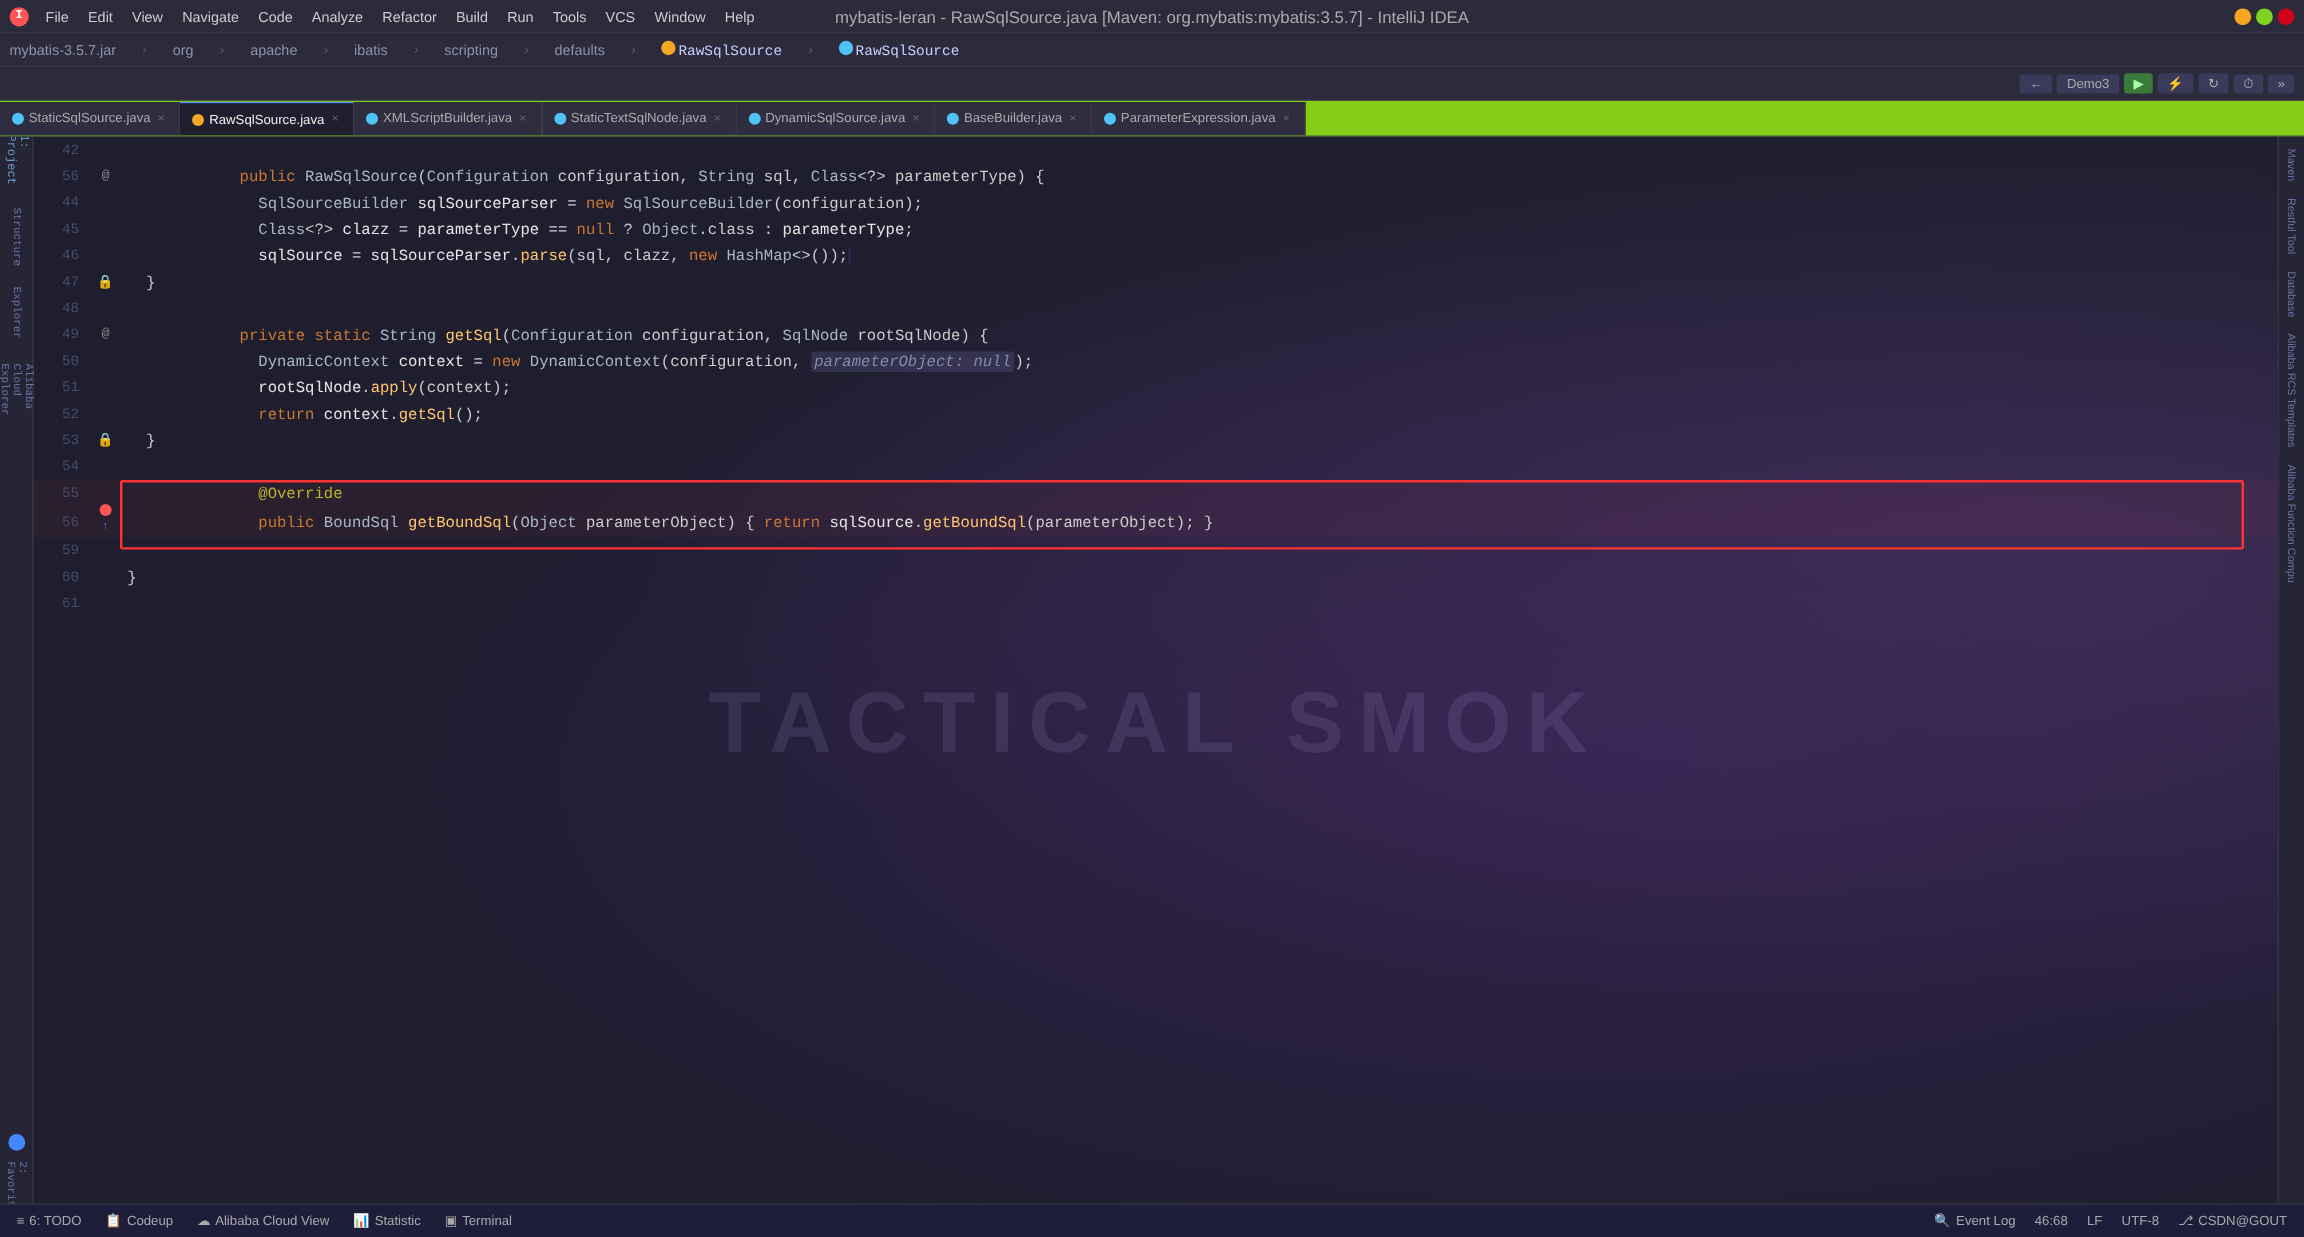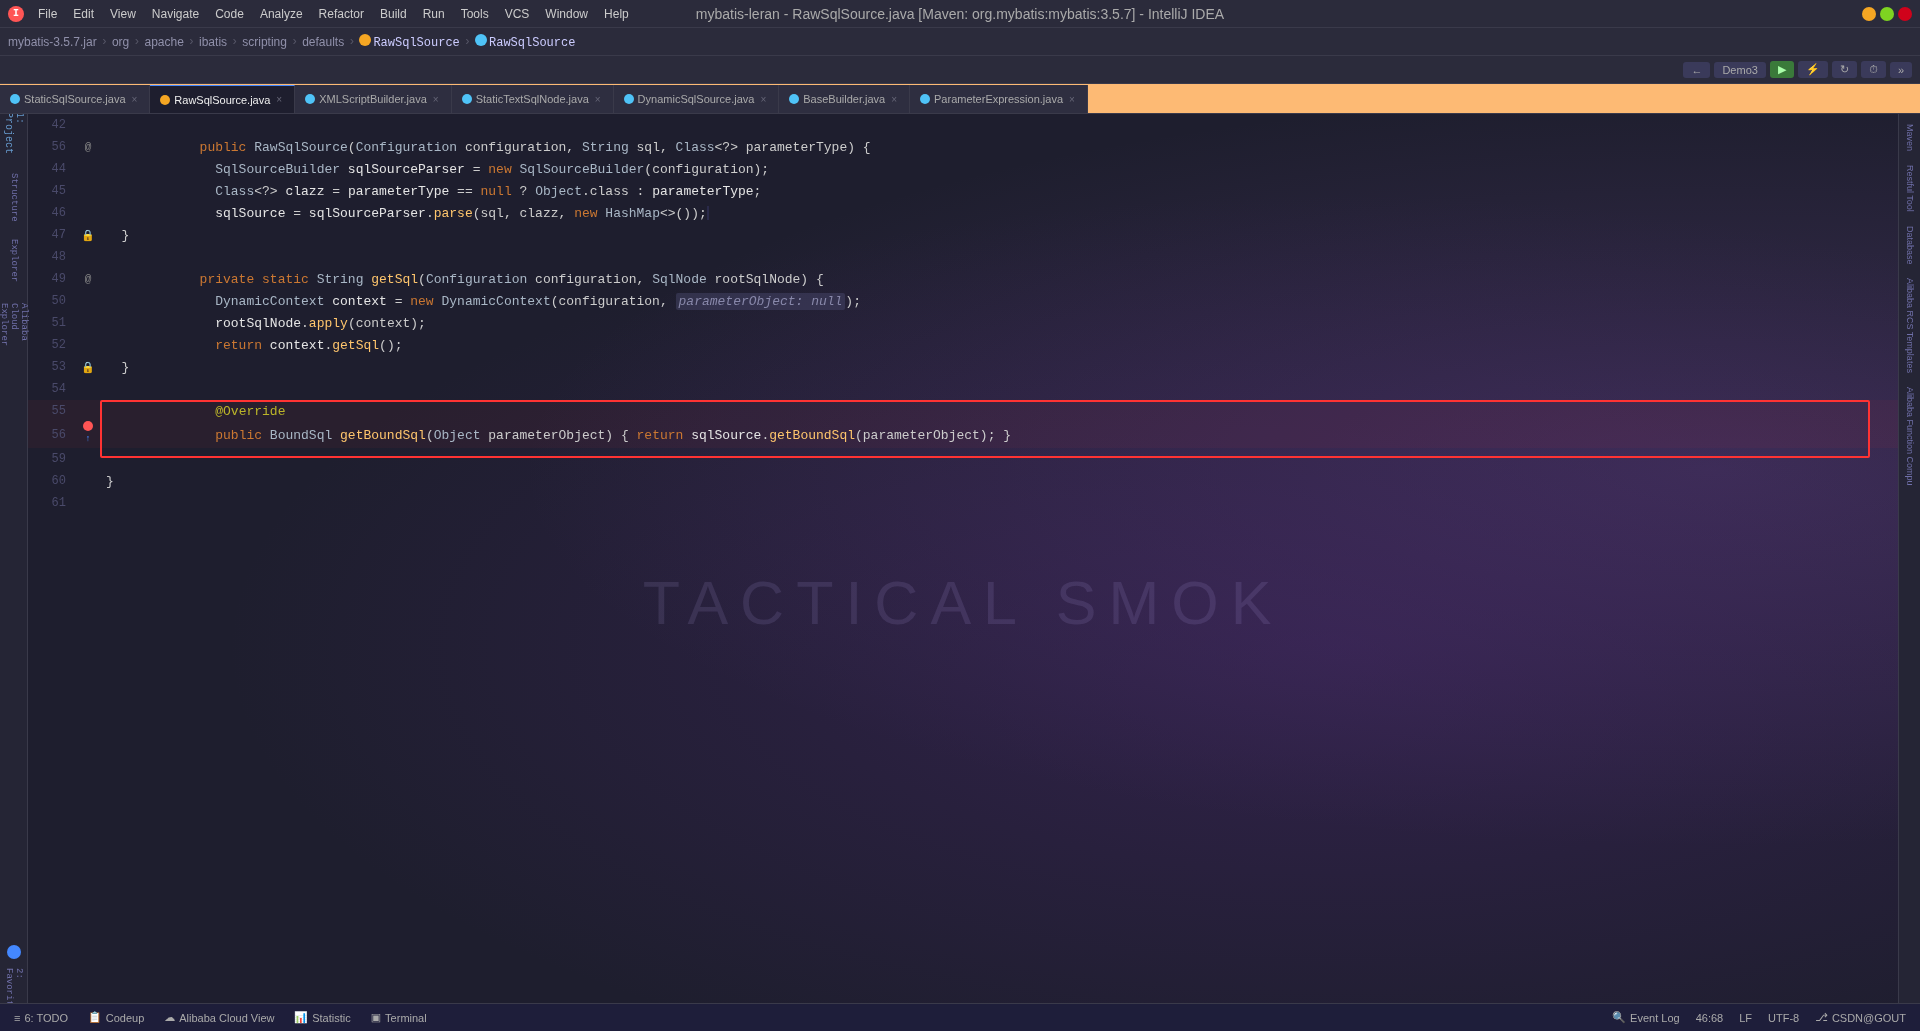--- a/index.html
+++ b/index.html
@@ -78,21 +78,21 @@
     .win-btn-close { background: #d0021b; }
 
     
     #breadcrumb-bar {
       height: 28px;
       background: #2b2b3b;
       display: flex;
       align-items: center;
       padding: 0 8px;
       border-bottom: 1px solid #3a3a4a;
-      gap: 4px;
+      gap: 20px;
       position: relative;
       z-index: 10;
     }
     .breadcrumb-item {
       color: #9090aa;
       font-size: 12px;
       font-family: -apple-system, sans-serif;
     }
     .breadcrumb-sep {
       color: #555566;
@@ -130,21 +130,21 @@
       font-family: -apple-system, sans-serif;
       padding: 2px 8px;
       cursor: pointer;
       background: #3a3a5a;
       border-radius: 3px;
     }
 
     
     #tabs-bar {
       height: 30px;
-      background: #fdba74;
+      background: #84cc16;
       display: flex;
       align-items: flex-end;
       border-bottom: 1px solid #3a3a4a;
       position: relative;
       z-index: 10;
       overflow: hidden;
     }
     .tab {
       height: 28px;
       display: flex;
@@ -226,22 +226,22 @@
       z-index: 0;
       pointer-events: none;
     }
 
     
     #tactical-text {
       position: absolute;
       top: 55%;
       left: 50%;
       transform: translate(-50%, -50%);
-      font-size: 61px;
-      font-weight: 400;
+      font-size: 72px;
+      font-weight: 700;
       color: rgba(200,180,255,0.12);
       letter-spacing: 12px;
       white-space: nowrap;
       z-index: 1;
       pointer-events: none;
       font-family: -apple-system, sans-serif;
     }
 
     #code-content {
       position: relative;

